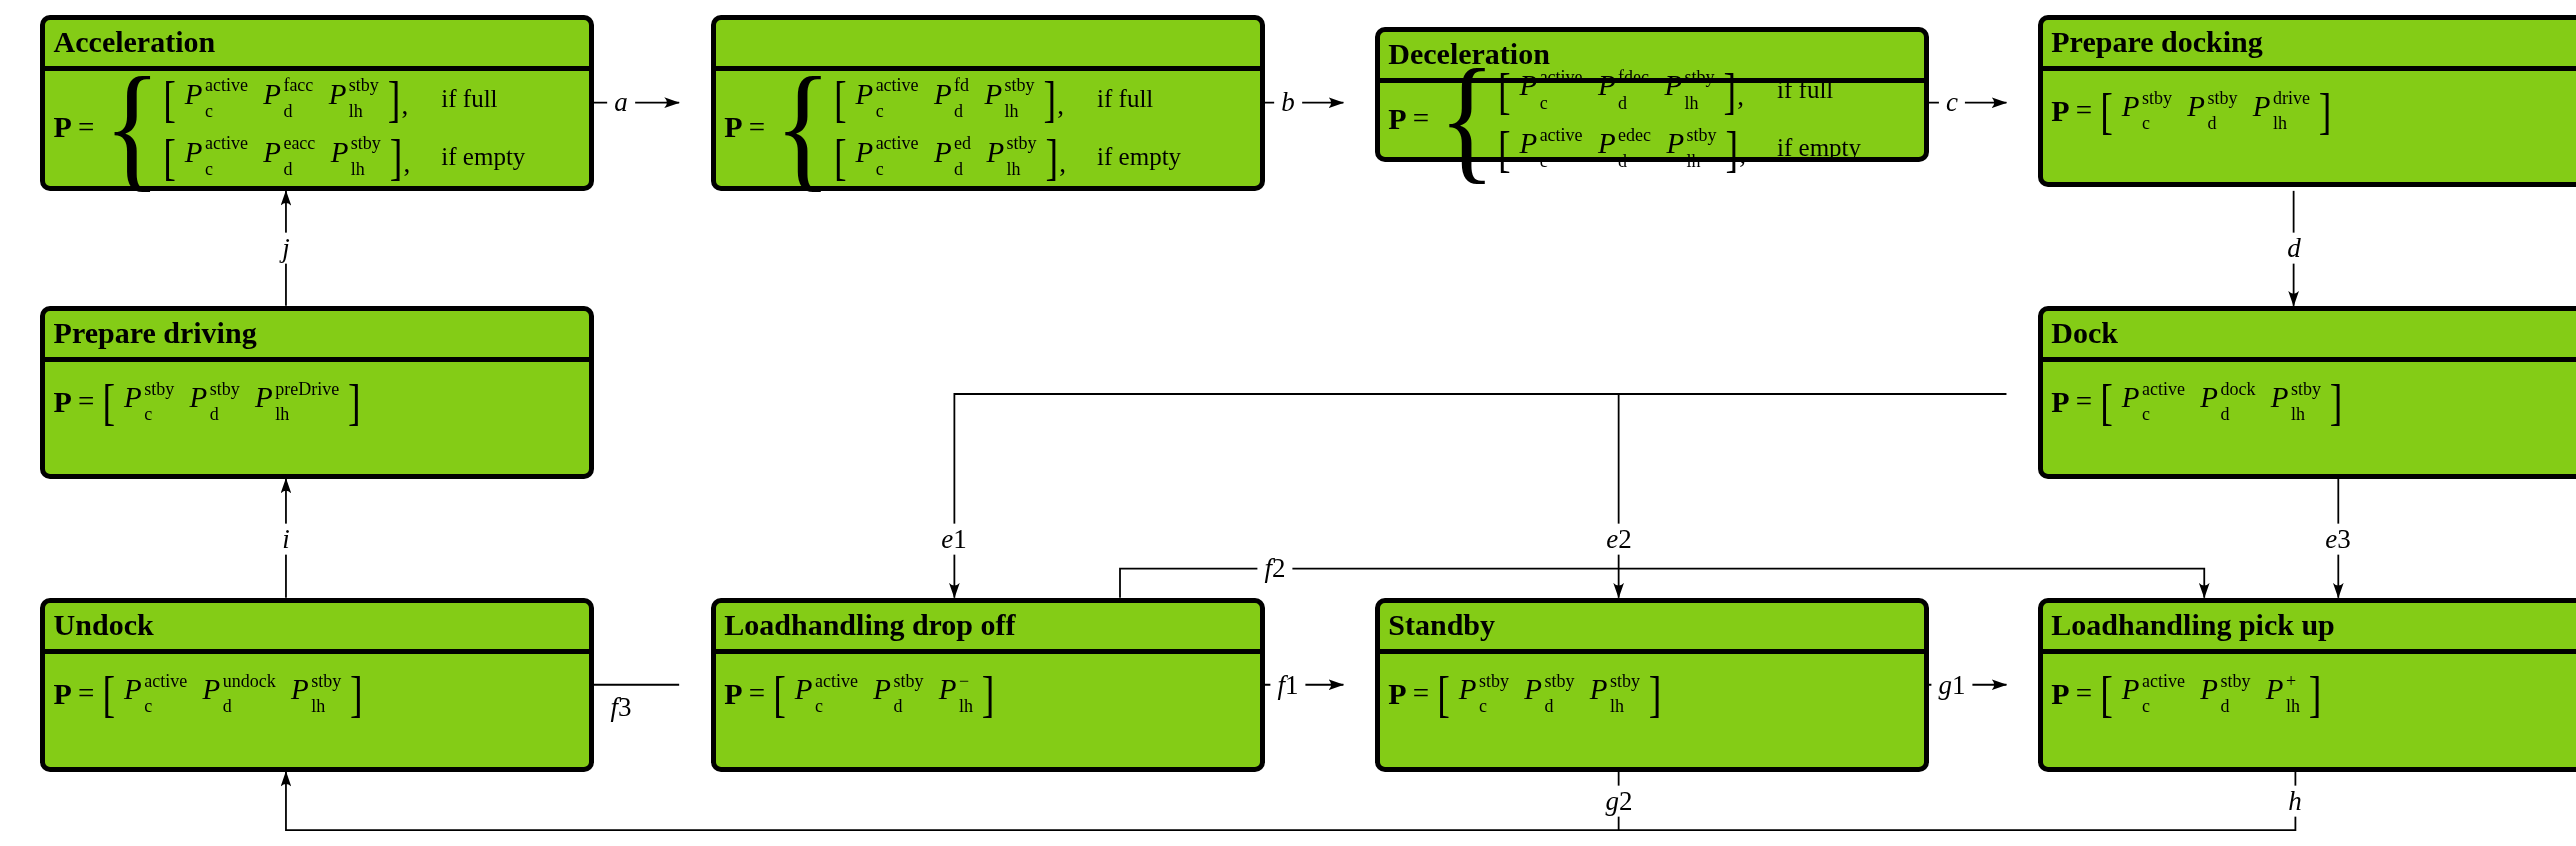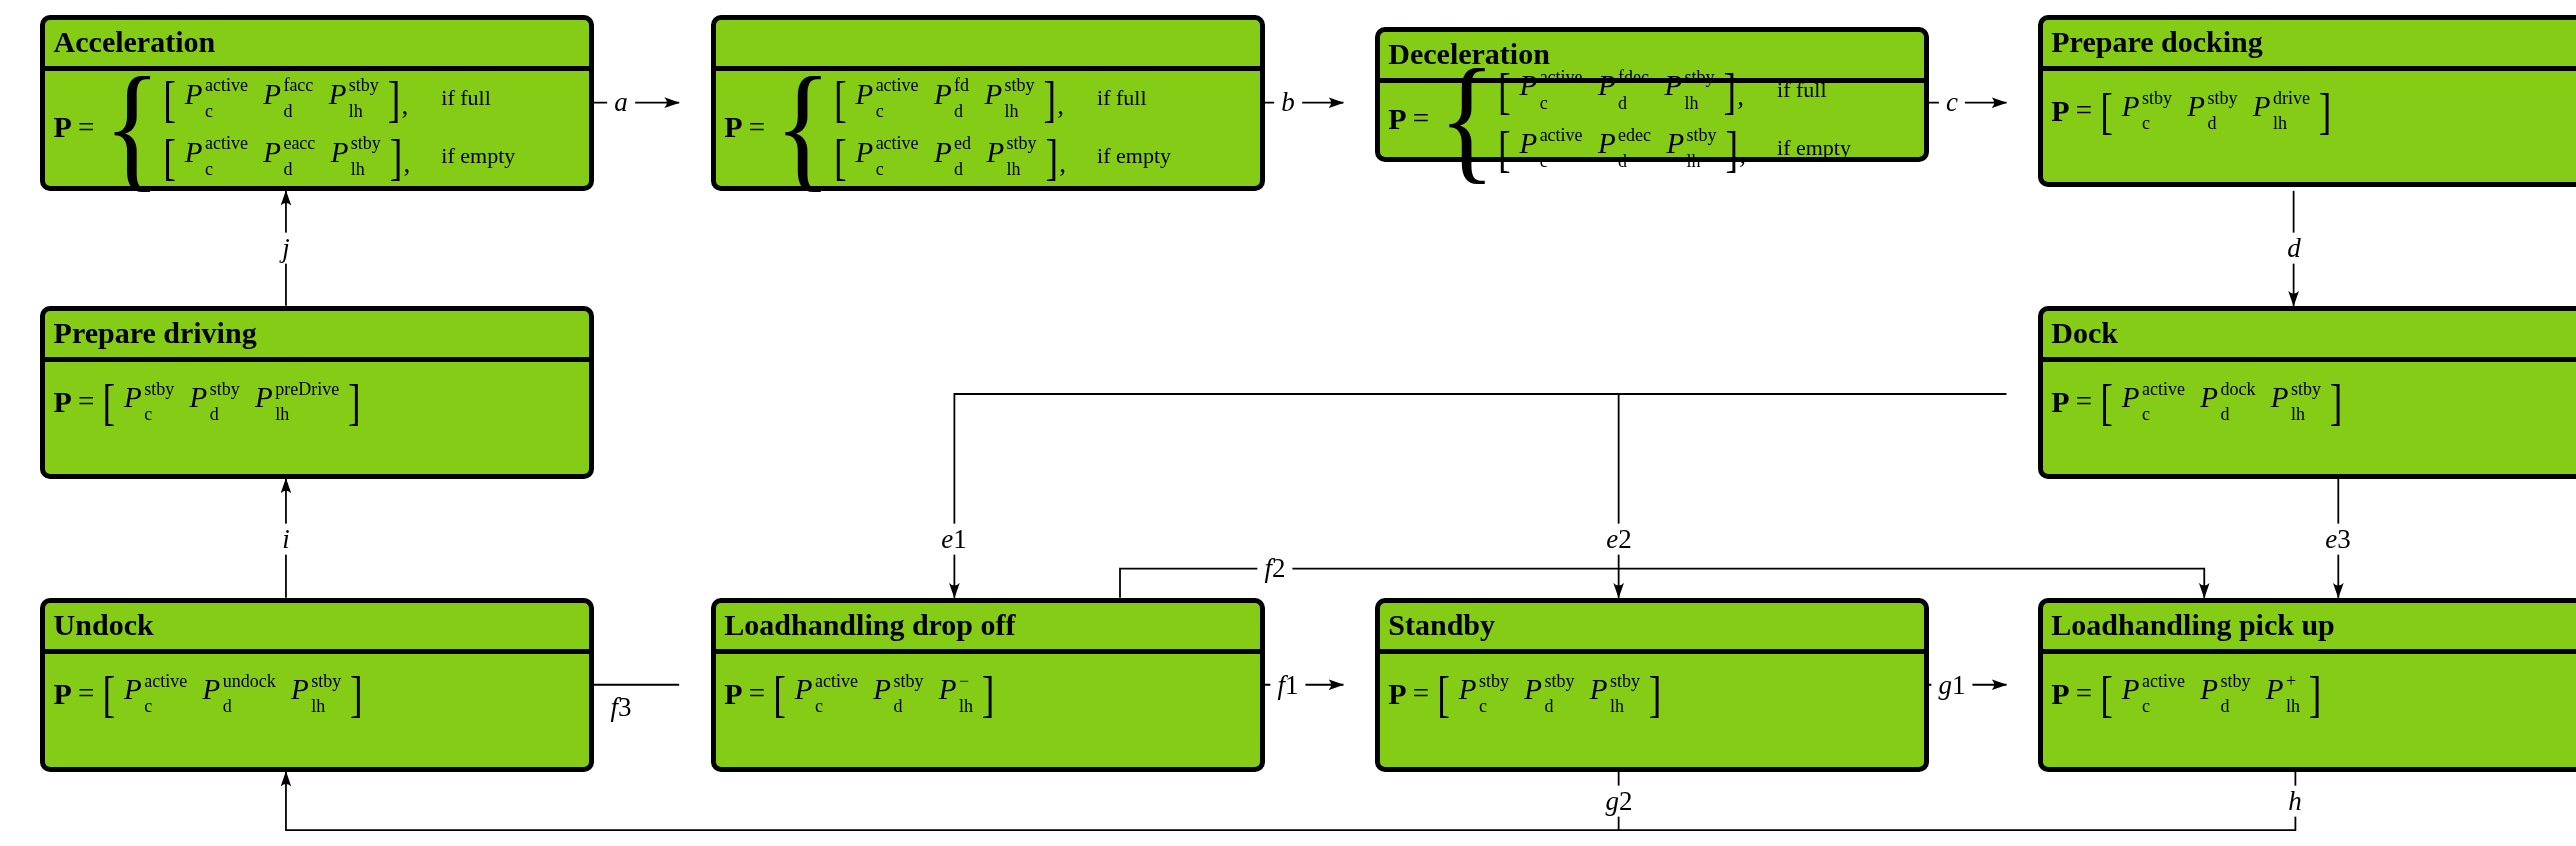--- a/index.html
+++ b/index.html
@@ -33,21 +33,21 @@
   .lbr{margin-right:1.2px;}
   .rbr{margin-left:1.2px;}
   .comma{font-size:27px;align-self:flex-end;margin-bottom:1.2px;margin-left:1.2px;}
 
   .cases{display:flex;align-items:center;}
   .brace{display:inline-block;font-size:119px;line-height:0.82;transform:scaleY(1.18);
          margin:0 2.4px 0 1.2px;font-weight:400;}
   .cases-rows{display:grid;grid-template-columns:max-content max-content;column-gap:31px;
               row-gap:14.3px;align-items:center;}
   .vec-cell{display:inline-flex;align-items:center;}
-  .cond{font-size:22px;white-space:nowrap;}
+  .cond{font-size:25px;white-space:nowrap;}
 </style>
 </head>
 <body>
 
 <div class="canvas">
   <svg class="connectors" width="2576" height="847" viewBox="0 0 4324 1421">
     <defs>
       <marker id="arrowhead" markerUnits="userSpaceOnUse" markerWidth="28" markerHeight="18" refX="25" refY="9" orient="auto">
         <path d="M0,0 L26,9 L0,18 Q9,9 0,0 z" fill="#000"></path>
       </marker>

